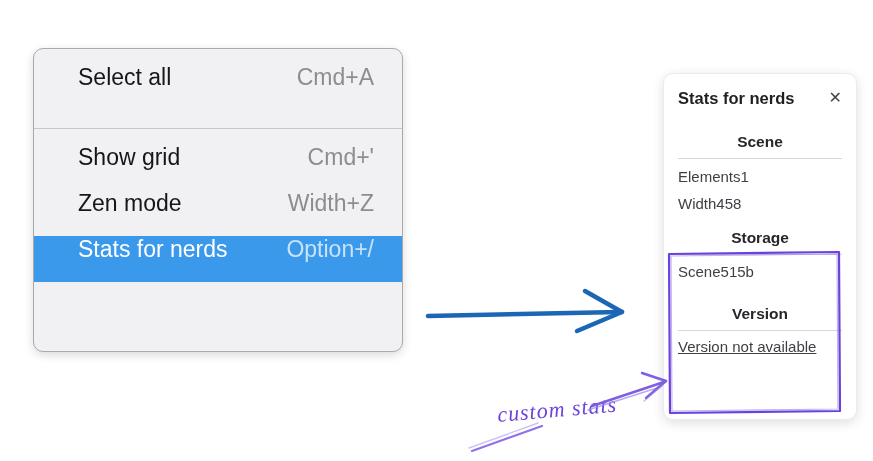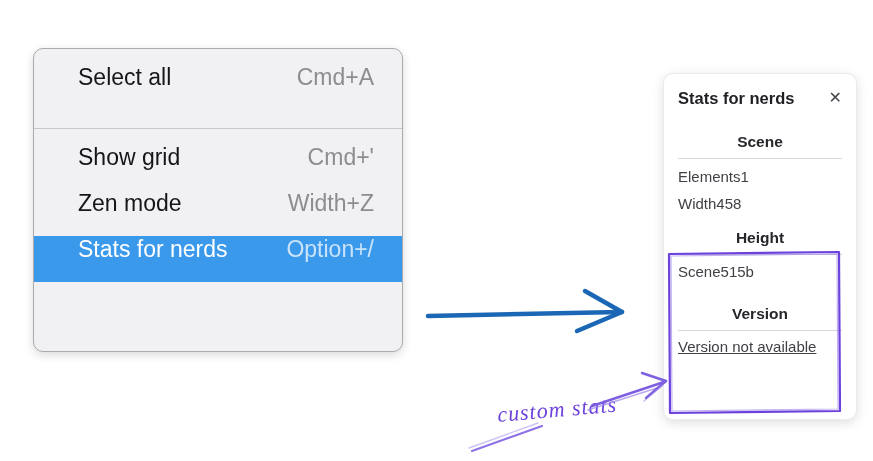--- a/index.html
+++ b/index.html
@@ -106,21 +106,21 @@
   <hr class="sec-rule">
   <div class="stat-row">
     <span>Elements</span>
     <span>1</span>
   </div>
   <div class="stat-row">
     <span>Width</span>
     <span>458</span>
   </div>
 
-  <div class="sec-heading storage">Height</div>
+  <div class="sec-heading storage">Storage</div>
   <hr class="sec-rule">
   <div class="stat-row compact">
     <span>Scene</span>
     <span>515b</span>
   </div>
 
   <div class="sec-heading version">Version</div>
   <hr class="sec-rule">
   <div class="panel-note">Version not available</div>
 </div>

